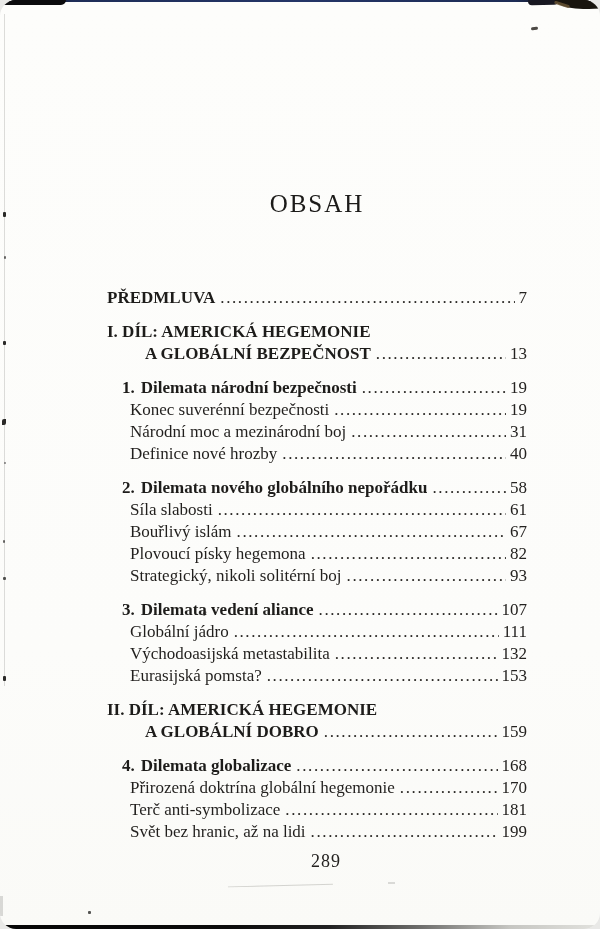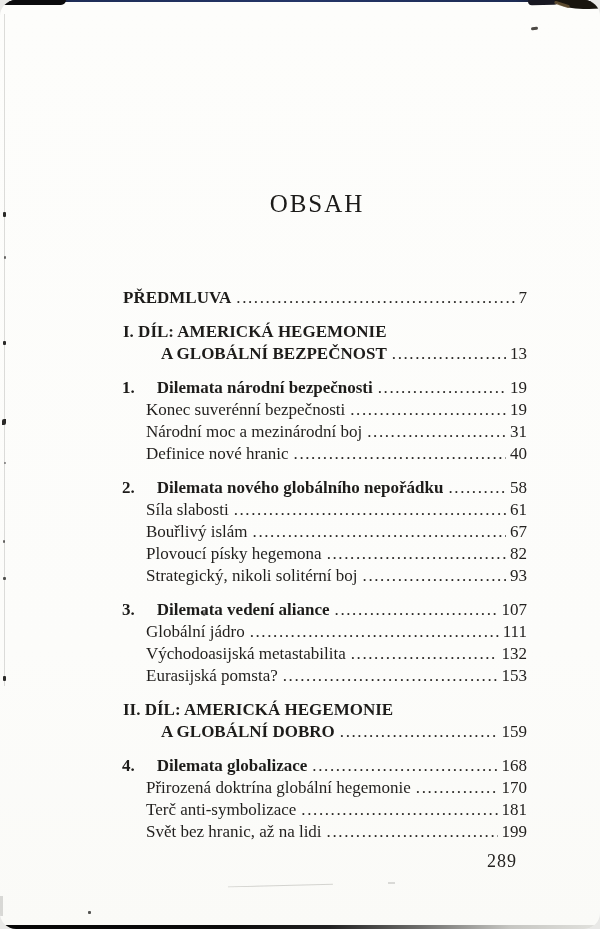--- a/index.html
+++ b/index.html
@@ -19,34 +19,34 @@
   }
 
   
   .book-title {
     position: absolute; left: 107px; top: 190px; width: 420px;
     text-align: center;
     font-size: 25px; letter-spacing: 2px;
     color: #1c1b19;
   }
   .folio {
-    position: absolute; left: 97px; top: 851px; width: 420px;
-    text-align: right;
+    position: absolute; left: 116px; top: 851px; width: 420px;
+    text-align: center;
     font-size: 18px; letter-spacing: 1px;
     color: #242220;
   }
 
   
   .toc {
     position: absolute; left: 107px; top: 287px; width: 420px;
   }
   .toc-group + .toc-group { margin-top: 12px; }
   .toc-line { font-size: 17px; line-height: 22px; }
   .row { display: flex; align-items: baseline; }
-  .label { flex: none; white-space: nowrap; margin-left: 16px; }
+  .label { flex: none; white-space: nowrap; }
   .num { flex: none; margin-right: 6px; }
   .dots {
     flex: 1 1 auto; min-width: 0;
     overflow: hidden; white-space: nowrap;
     letter-spacing: 1.6px; margin-left: 5px;
     font-weight: normal; color: #2a2825;
   }
   .page-num { flex: none; margin-left: 4px; font-weight: normal; color: #242220; }
   .top .label, .part .label, .chapter .label, .chapter .num { font-weight: bold; color: #1d1c1a; }
   .chapter { padding-left: 15px; }
@@ -145,21 +145,21 @@
           <span class="label">Konec suverénní bezpečnosti</span>
           <span class="dots">..........................................................................................</span>
           <span class="page-num">19</span>
         </div>
         <div class="toc-line row sub">
           <span class="label">Národní moc a mezinárodní boj</span>
           <span class="dots">..........................................................................................</span>
           <span class="page-num">31</span>
         </div>
         <div class="toc-line row sub">
-          <span class="label">Definice nové hranic</span>
+          <span class="label">Definice nové hrozby</span>
           <span class="dots">..........................................................................................</span>
           <span class="page-num">40</span>
         </div>
       </div>
       <div class="toc-group">
         <div class="toc-line row chapter">
           <span class="num">2.</span>
           <span class="label">Dilemata nového globálního nepořádku</span>
           <span class="dots">..........................................................................................</span>
           <span class="page-num">58</span>

